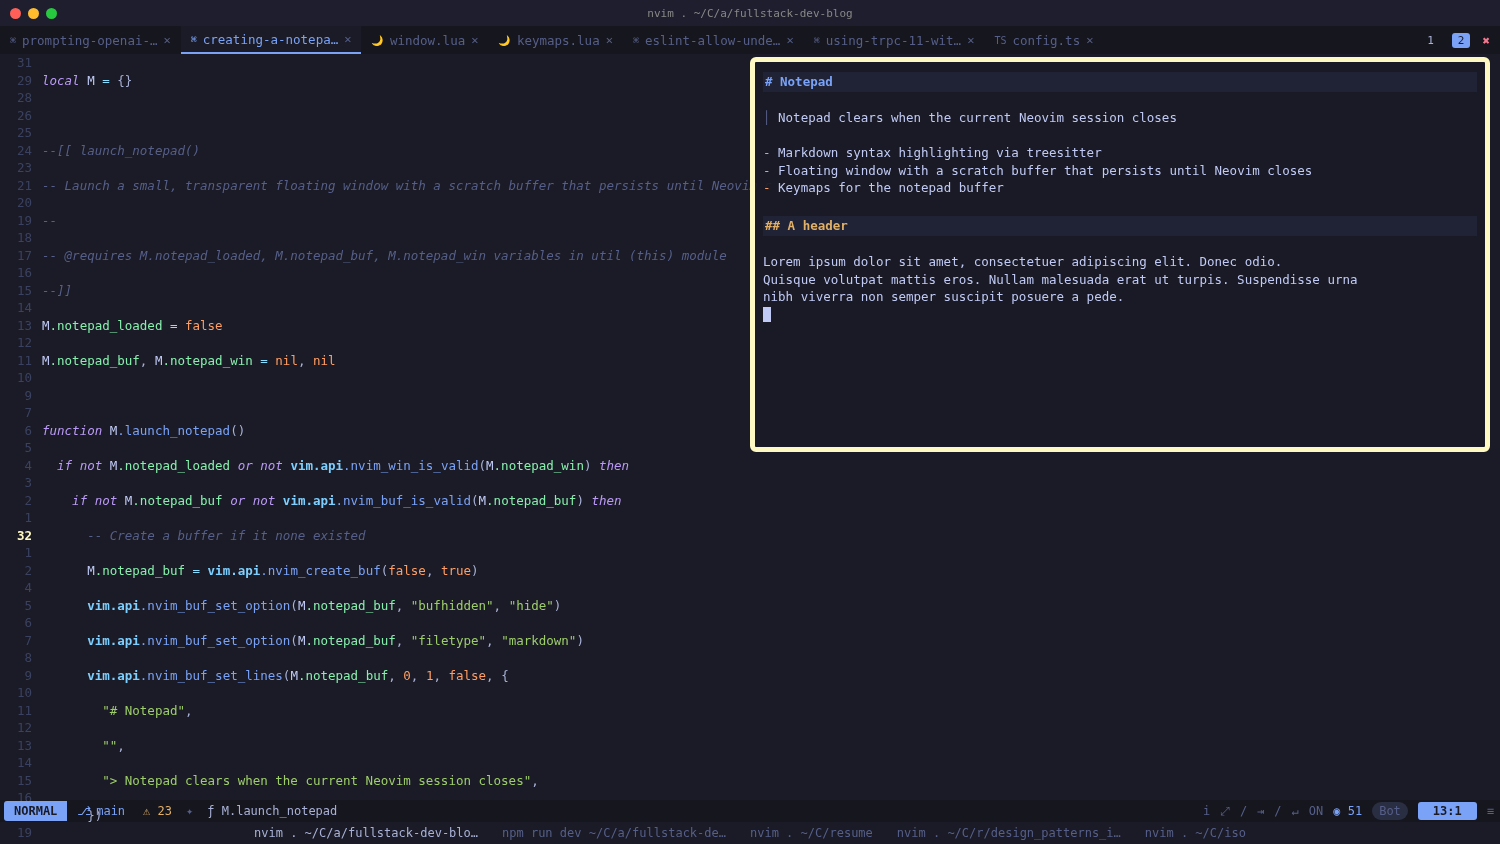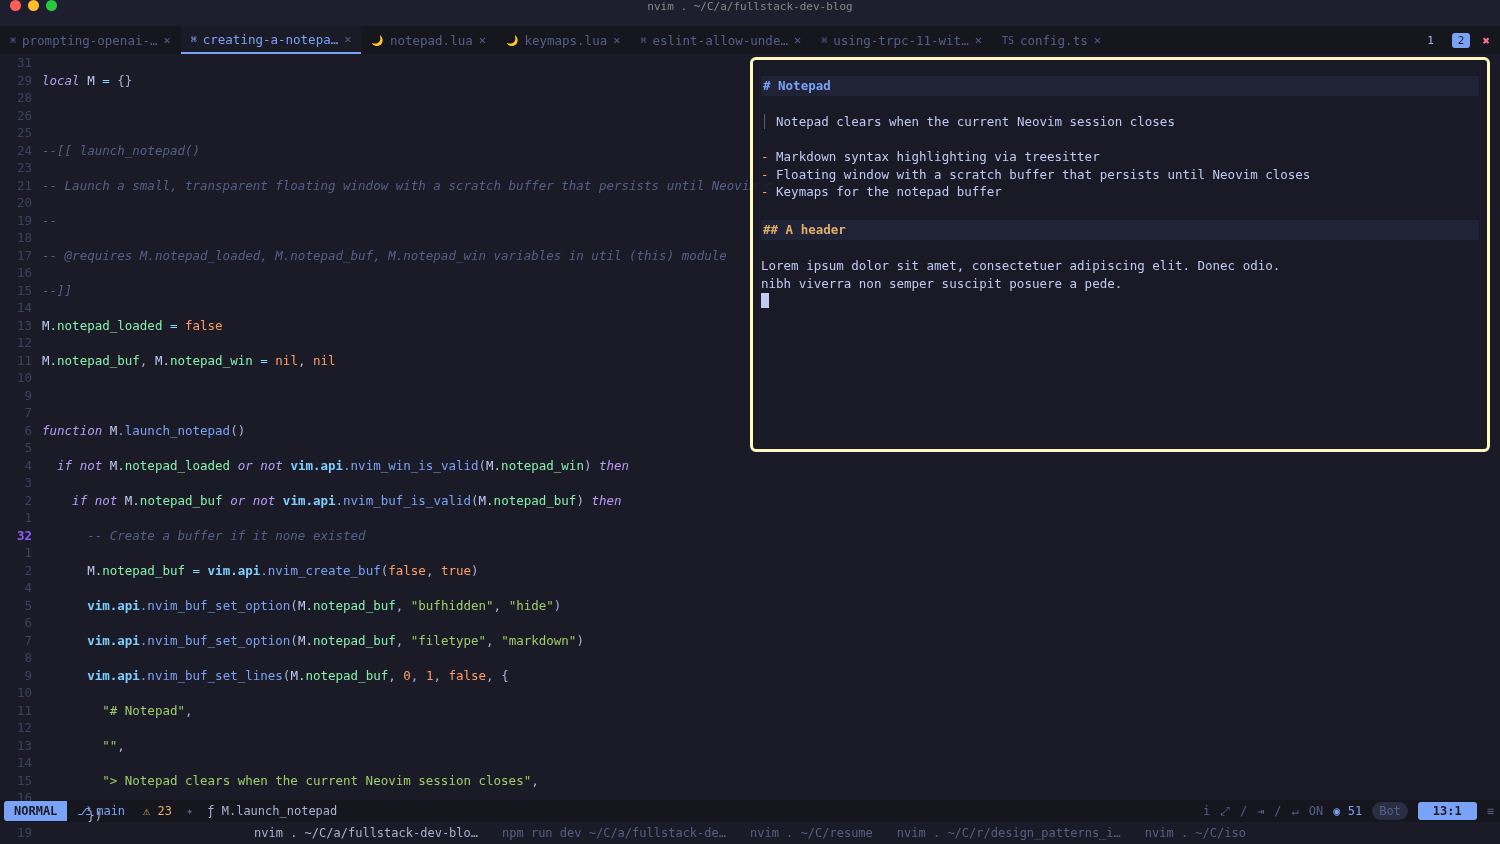--- a/index.html
+++ b/index.html
@@ -13,21 +13,21 @@
   overflow: hidden;
   font-style: italic;
   position: relative;
 }
 
 
 .titlebar {
   height: 26px;
   background: #1e1e2e;
   display: flex;
-  align-items: flex-start;
+  align-items: center;
   padding: 0 10px;
   position: relative;
 }
 .traffic-lights { display: flex; gap: 7px; }
 .tl { width: 11px; height: 11px; border-radius: 50%; }
 .tl-close { background: #ff5f56; }
 .tl-min { background: #ffbd2e; }
 .tl-max { background: #27c93f; }
 .titlebar-text {
   position: absolute;
@@ -85,21 +85,21 @@
 }
 .gutter {
   width: 42px;
   text-align: right;
   padding-right: 10px;
   color: #3b4261;
   line-height: 17.5px;
   font-style: normal;
   user-select: none;
 }
-.gutter div.current { color: #8b5cf6; font-weight: bold; }
+.gutter div.current { color: #fef9c3; font-weight: bold; }
 .code {
   flex: 1;
   line-height: 17.5px;
   white-space: pre;
   font-style: normal;
 }
 .code .line { height: 17.5px; }
 
 
 .kw { color: #bb9af7; font-style: italic; }
@@ -116,23 +116,23 @@
 .namespace { color: #7dcfff; font-weight: bold; }
 
 
 .floatwin {
   position: absolute;
   top: 57px;
   right: 10px;
   width: 740px;
   height: 395px;
   background: rgba(26, 27, 38, 0.9);
-  border: 3px solid #fef9c3;
+  border: 5px solid #fef9c3;
   border-radius: 6px;
-  padding: 16px 8px;
+  padding: 10px 8px;
   line-height: 17.5px;
   font-style: normal;
 }
 .md-h1 { color: #7aa2f7; background: #1f2335; font-weight: bold; padding: 1px 2px;}
 .md-h2 { color: #e0af68; background: #1f2335; font-weight: bold; padding: 1px 2px; margin-top: 2px;}
 .md-quote-bar { color: #565f89; }
 .md-body { color: #c0caf5; }
 .md-bullet { color: #ff9e64; }
 .cursor-block {
   display: inline-block;
@@ -200,21 +200,21 @@
       <span>prompting-openai-…</span>
       <span class="tab-close">✕</span>
     </div>
   <div class="tab active">
       <span class="tab-icon">⌘</span>
       <span>creating-a-notepa…</span>
       <span class="tab-close">✕</span>
     </div>
   <div class="tab">
       <span class="tab-icon">🌙</span>
-      <span>notepad.lua</span>
+      <span>window.lua</span>
       <span class="tab-close">✕</span>
     </div>
   <div class="tab">
       <span class="tab-icon">🌙</span>
       <span>keymaps.lua</span>
       <span class="tab-close">✕</span>
     </div>
   <div class="tab">
       <span class="tab-icon">⌘</span>
       <span>eslint-allow-unde…</span>
@@ -350,20 +350,21 @@
   <div>&nbsp;</div>
   <div><span class="md-quote-bar">│ </span><span class="md-body">Notepad clears when the current Neovim session closes</span></div>
   <div>&nbsp;</div>
   <div><span class="md-bullet">- </span><span class="md-body">Markdown syntax highlighting via treesitter</span></div>
   <div><span class="md-bullet">- </span><span class="md-body">Floating window with a scratch buffer that persists until Neovim closes</span></div>
   <div><span class="md-bullet">- </span><span class="md-body">Keymaps for the notepad buffer</span></div>
   <div>&nbsp;</div>
   <div class="md-h2">## A header</div>
   <div>&nbsp;</div>
   <div class="md-body">Lorem ipsum dolor sit amet, consectetuer adipiscing elit. Donec odio.</div>
+  <div class="md-body">Quisque volutpat mattis eros. Nullam malesuada erat ut turpis. Suspendisse urna</div>
   <div class="md-body">nibh viverra non semper suscipit posuere a pede.</div>
   <div><span class="cursor-block"></span></div>
 </div>
 
 <div class="statusline">
   <span class="sl-mode"> NORMAL</span>
   <span class="sl-branch">
       <span>⎇</span>
       <span>main</span>
     </span>

